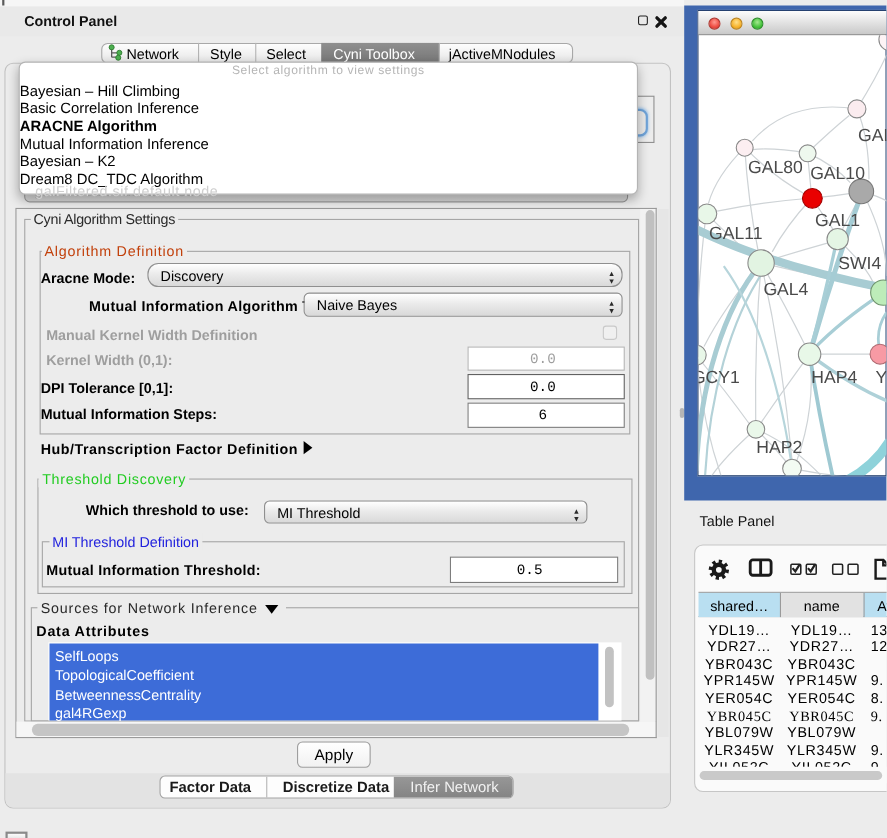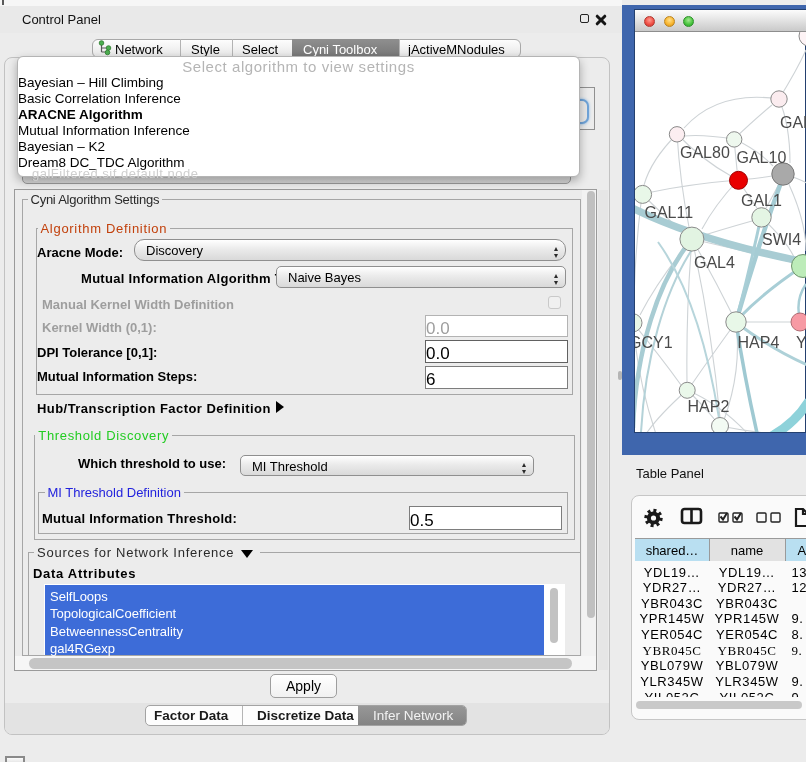--- a/index.html
+++ b/index.html
@@ -8,32 +8,32 @@
 .abs { position:absolute; }
 .lbl { font-size:13px; font-weight:bold; color:#000; white-space:nowrap; }
 .dis { color:#9e9e9e; }
 .combo { position:absolute; border:1px solid #8f8f8f; border-radius:5px;
   background:linear-gradient(#ffffff,#ebebeb 45%,#d9d9d9); height:22px; font-size:13px; color:#000; }
 .combo .ct { position:absolute; left:11px; top:3px; }
 .combo .ar { position:absolute; right:7px; top:7px; }
 .combo .ar i { display:block; width:0; height:0; border-left:2.6px solid transparent; border-right:2.6px solid transparent; }
 .combo .ar i.u { border-bottom:4.2px solid #2a2a2a; margin-bottom:2.6px; }
 .combo .ar i.d { border-top:4.2px solid #2a2a2a; }
-.field { position:absolute; background:#fff; font-size:17px; color:#000; text-align:left; }
+.field { position:absolute; background:#fff; font-size:13px; color:#000; text-align:center;font-family:Liberation Mono, monospace; }
 .gbox { position:absolute; border:1px solid #a6a6a6; }
 .gtitle { position:absolute; background:#ececec; padding:0 3px; font-size:13px; font-weight:normal; color:#2a2a2a; white-space:nowrap; }
 </style>
 </head>
 <body>
 
 <div class="abs" style="left:0;top:0;width:622px;height:6px;background:#f6f6f6;"></div>
 <div class="abs" style="left:2px;top:0;width:2px;height:5px;background:#5a5a5a;"></div>
 
 <div class="abs" style="left:0;top:6px;width:622px;height:27px;background:#e9e9e9;"></div>
-<div class="abs" style="left:22px;top:12px;font-size:13px;color:#111;">Control Panel</div>
+<div class="abs" style="left:22px;top:12px;font-size:13px;color:#111;font-weight:bold;">Control Panel</div>
 
 <div class="abs" style="left:580px;top:14px;width:9px;height:9px;border:1.6px solid #222;border-radius:2px;"></div>
 <svg class="abs" style="left:595px;top:14px;" width="12" height="12" viewBox="0 0 12 12">
 <g stroke="#141414" stroke-width="3" stroke-linecap="round">
 <path d="M2.2 2.2 L9.8 9.8"></path>
       <path d="M9.8 2.2 L2.2 9.8"></path>
 </g>
   </svg>
 
 <div class="abs" style="left:4px;top:57px;width:606px;height:678px;border:1px solid #c2c2c2;border-radius:8px;"></div>
@@ -318,21 +318,21 @@
       <span class="abs" style="left:0;width:75px;text-align:center;">YIL052C</span>
       <span class="abs" style="left:75px;width:75px;text-align:center;">YIL052C</span>
       <span class="abs" style="left:157px;">9</span>
     </div>
 </div>
 
 <div class="abs" style="left:634.5px;top:697px;width:172px;height:15px;background:#fafafa;"></div>
 <div class="abs" style="left:635.5px;top:700.5px;width:166px;height:8px;background:#c9c9c9;border-radius:4px;"></div>
 
 <div class="abs" style="left:17px;top:56px;width:563px;height:120.5px;background:#fff;border:1px solid #b4b4b4;border-radius:6px;box-shadow:0 4px 10px rgba(0,0,0,0.3);"></div>
-<div class="abs" style="left:17px;top:58px;width:563px;text-align:center;font-size:15px;color:#b5b5b5;letter-spacing:0.55px;">Select algorithm to view settings</div>
+<div class="abs" style="left:17px;top:58px;width:563px;text-align:center;font-size:11px;color:#b5b5b5;letter-spacing:0.55px;">Select algorithm to view settings</div>
 <div class="abs" style="left:18px;top:74.5px;font-size:13.5px;color:#000;line-height:16px;">
 Bayesian – Hill Climbing<br>
 Basic Correlation Inference<br>
 <b>ARACNE Algorithm</b><br>
 Mutual Information Inference<br>
 Bayesian – K2<br>
 Dream8 DC_TDC Algorithm
 </div>
 
 <div class="abs" style="left:32px;top:165.5px;font-size:13px;color:#cfcfcf;letter-spacing:0.5px;">galFiltered.sif default node</div>

